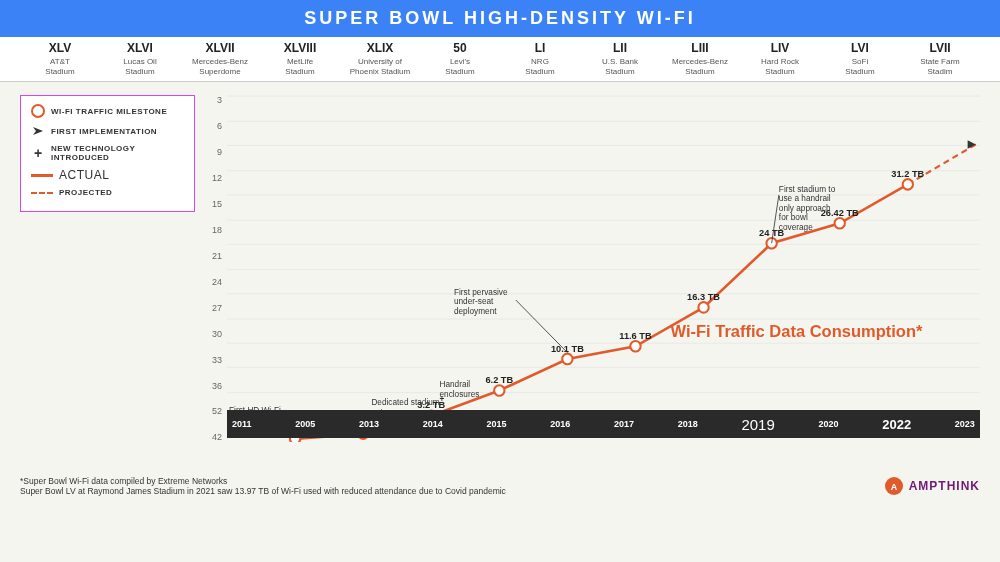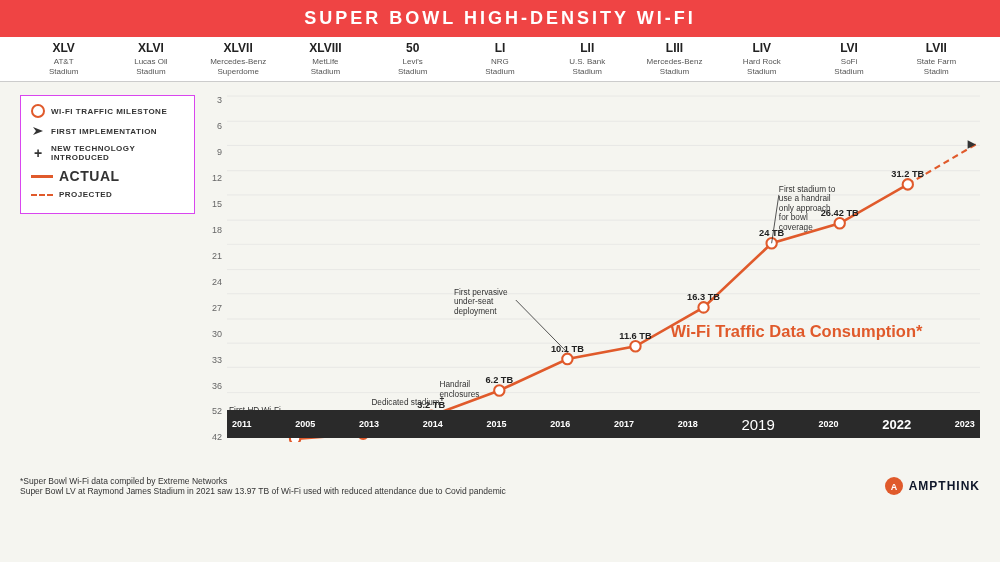--- a/index.html
+++ b/index.html
@@ -10,21 +10,21 @@
       font-family: Arial, sans-serif;
       overflow: hidden;
     }
     .container {
       width: 1000px;
       height: 562px;
       background: #f5f5f0;
       position: relative;
     }
     .header {
-      background: #ef4444;
+      background: #3b82f6;
       text-align: center;
       padding: 8px 12px;
       color: white;
       letter-spacing: 3px;
       font-size: 18px;
       font-weight: bold;
     }
     .stadiums-row {
       display: flex;
       background: white;
@@ -196,20 +196,24 @@
     </div>
     <div class="stadium-item">
       <span class="stadium-roman">XLVII</span>
       <span class="stadium-name">Mercedes-Benz<br>Superdome</span>
     </div>
     <div class="stadium-item">
       <span class="stadium-roman">XLVIII</span>
       <span class="stadium-name">MetLife<br>Stadium</span>
     </div>
     <div class="stadium-item">
+      <span class="stadium-roman">XLIX</span>
+      <span class="stadium-name">University of<br>Phoenix Stadium</span>
+    </div>
+    <div class="stadium-item">
       <span class="stadium-roman">50</span>
       <span class="stadium-name">Levi's<br>Stadium</span>
     </div>
     <div class="stadium-item">
       <span class="stadium-roman">LI</span>
       <span class="stadium-name">NRG<br>Stadium</span>
     </div>
     <div class="stadium-item">
       <span class="stadium-roman">LII</span>
       <span class="stadium-name">U.S. Bank<br>Stadium</span>
@@ -246,21 +250,21 @@
           </svg>
         </div>
         <span style="font-size:8px; letter-spacing:0.5px; font-weight:bold;">FIRST IMPLEMENTATION</span>
       </div>
       <div class="legend-item">
         <div class="legend-plus">+</div>
         <span style="font-size:8px; letter-spacing:0.5px; font-weight:bold;">NEW TECHNOLOGY INTRODUCED</span>
       </div>
       <div class="legend-item">
         <div class="legend-line-actual"></div>
-        <span style="font-size:14px; letter-spacing:0.5px; font-weight:bold;">ACTUAL</span>
+        <span style="font-size:12px; letter-spacing:0.5px; font-weight:normal;">ACTUAL</span>
       </div>
       <div class="legend-item">
         <div class="legend-line-projected"></div>
         <span style="font-size:8px; letter-spacing:0.5px; font-weight:bold;">PROJECTED</span>
       </div>
     </div>
 
     <div class="chart-area">
 
       <div class="y-axis">
@@ -386,16 +390,16 @@
   <div class="footnotes">
     <div class="footnote-text">
       <div>*Super Bowl Wi-Fi data compiled by Extreme Networks</div>
       <div>Super Bowl LV at Raymond James Stadium in 2021 saw 13.97 TB of Wi-Fi used with reduced attendance due to Covid pandemic</div>
     </div>
     <div class="logo-area">
       <svg width="20" height="20" viewBox="0 0 20 20">
         <circle cx="10" cy="10" r="9" fill="#e05a2b"></circle>
         <text x="10" y="14" text-anchor="middle" font-size="9" fill="white" font-weight="bold">A</text>
       </svg>
-      <span style="font-size:12px; font-weight:bold; color:#0f172a; letter-spacing:1px;">AMPTHINK</span>
+      <span style="font-size:12px; font-weight:bold; color:#701a75; letter-spacing:1px;">AMPTHINK</span>
     </div>
   </div>
 </div>
 
 </body></html>

